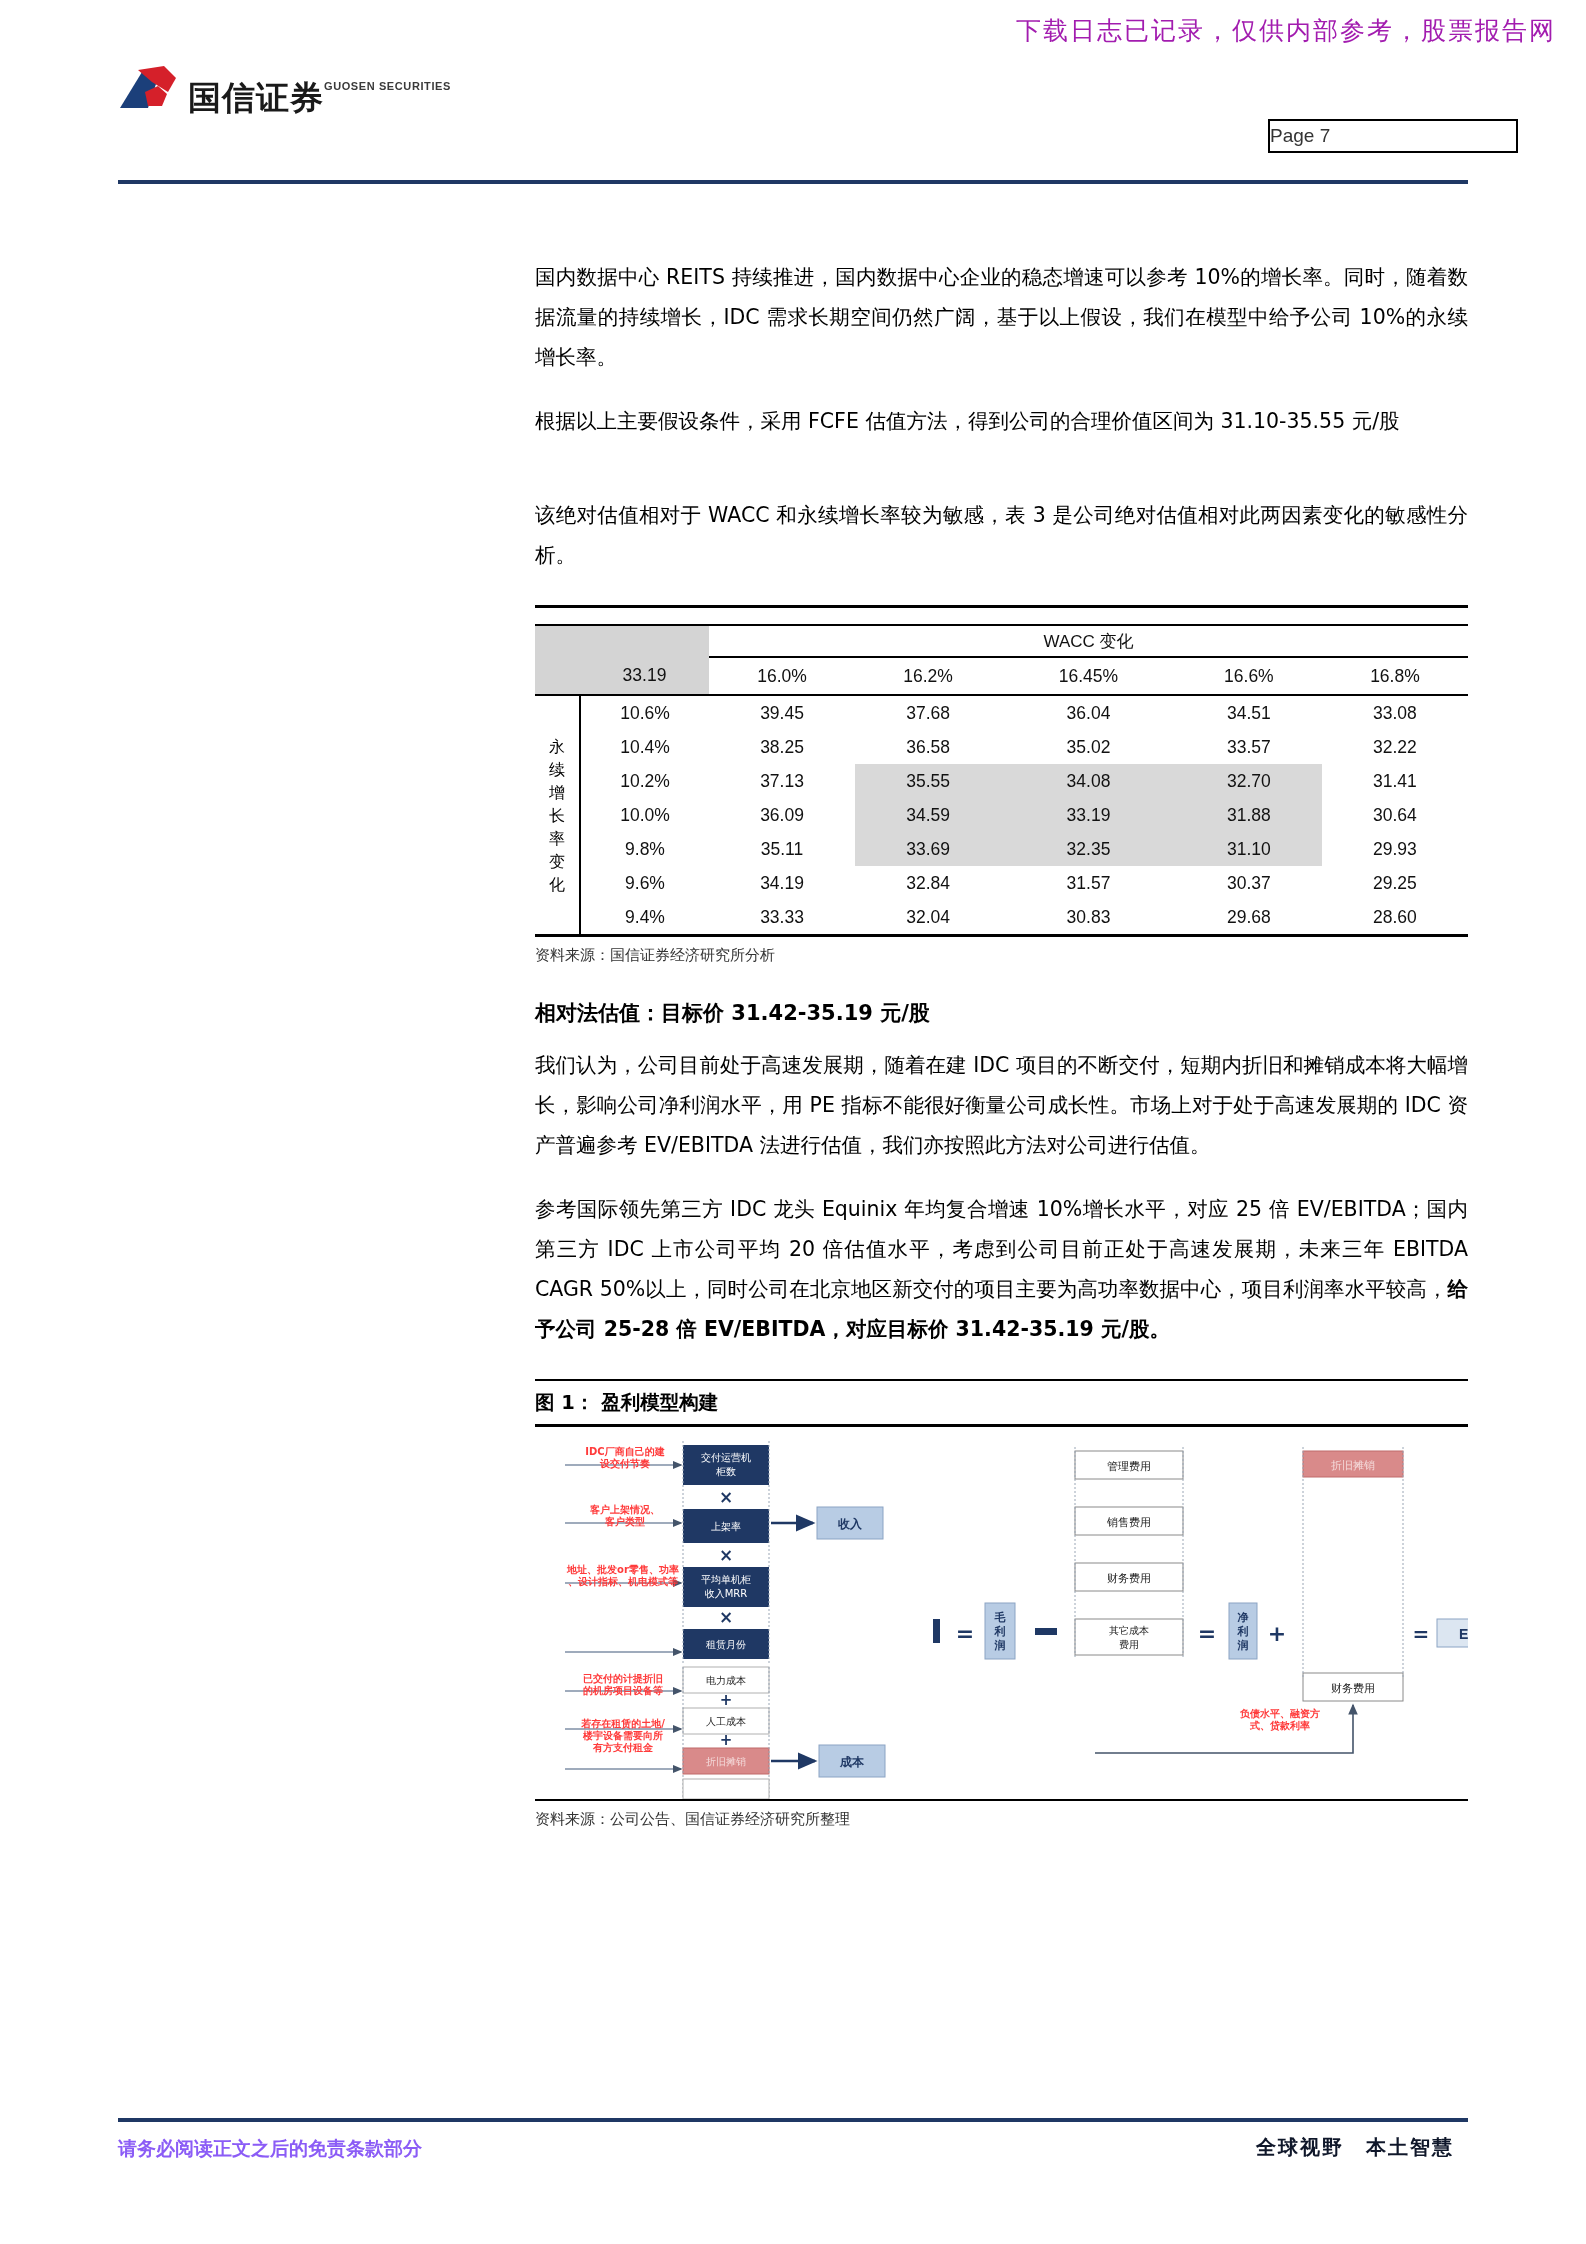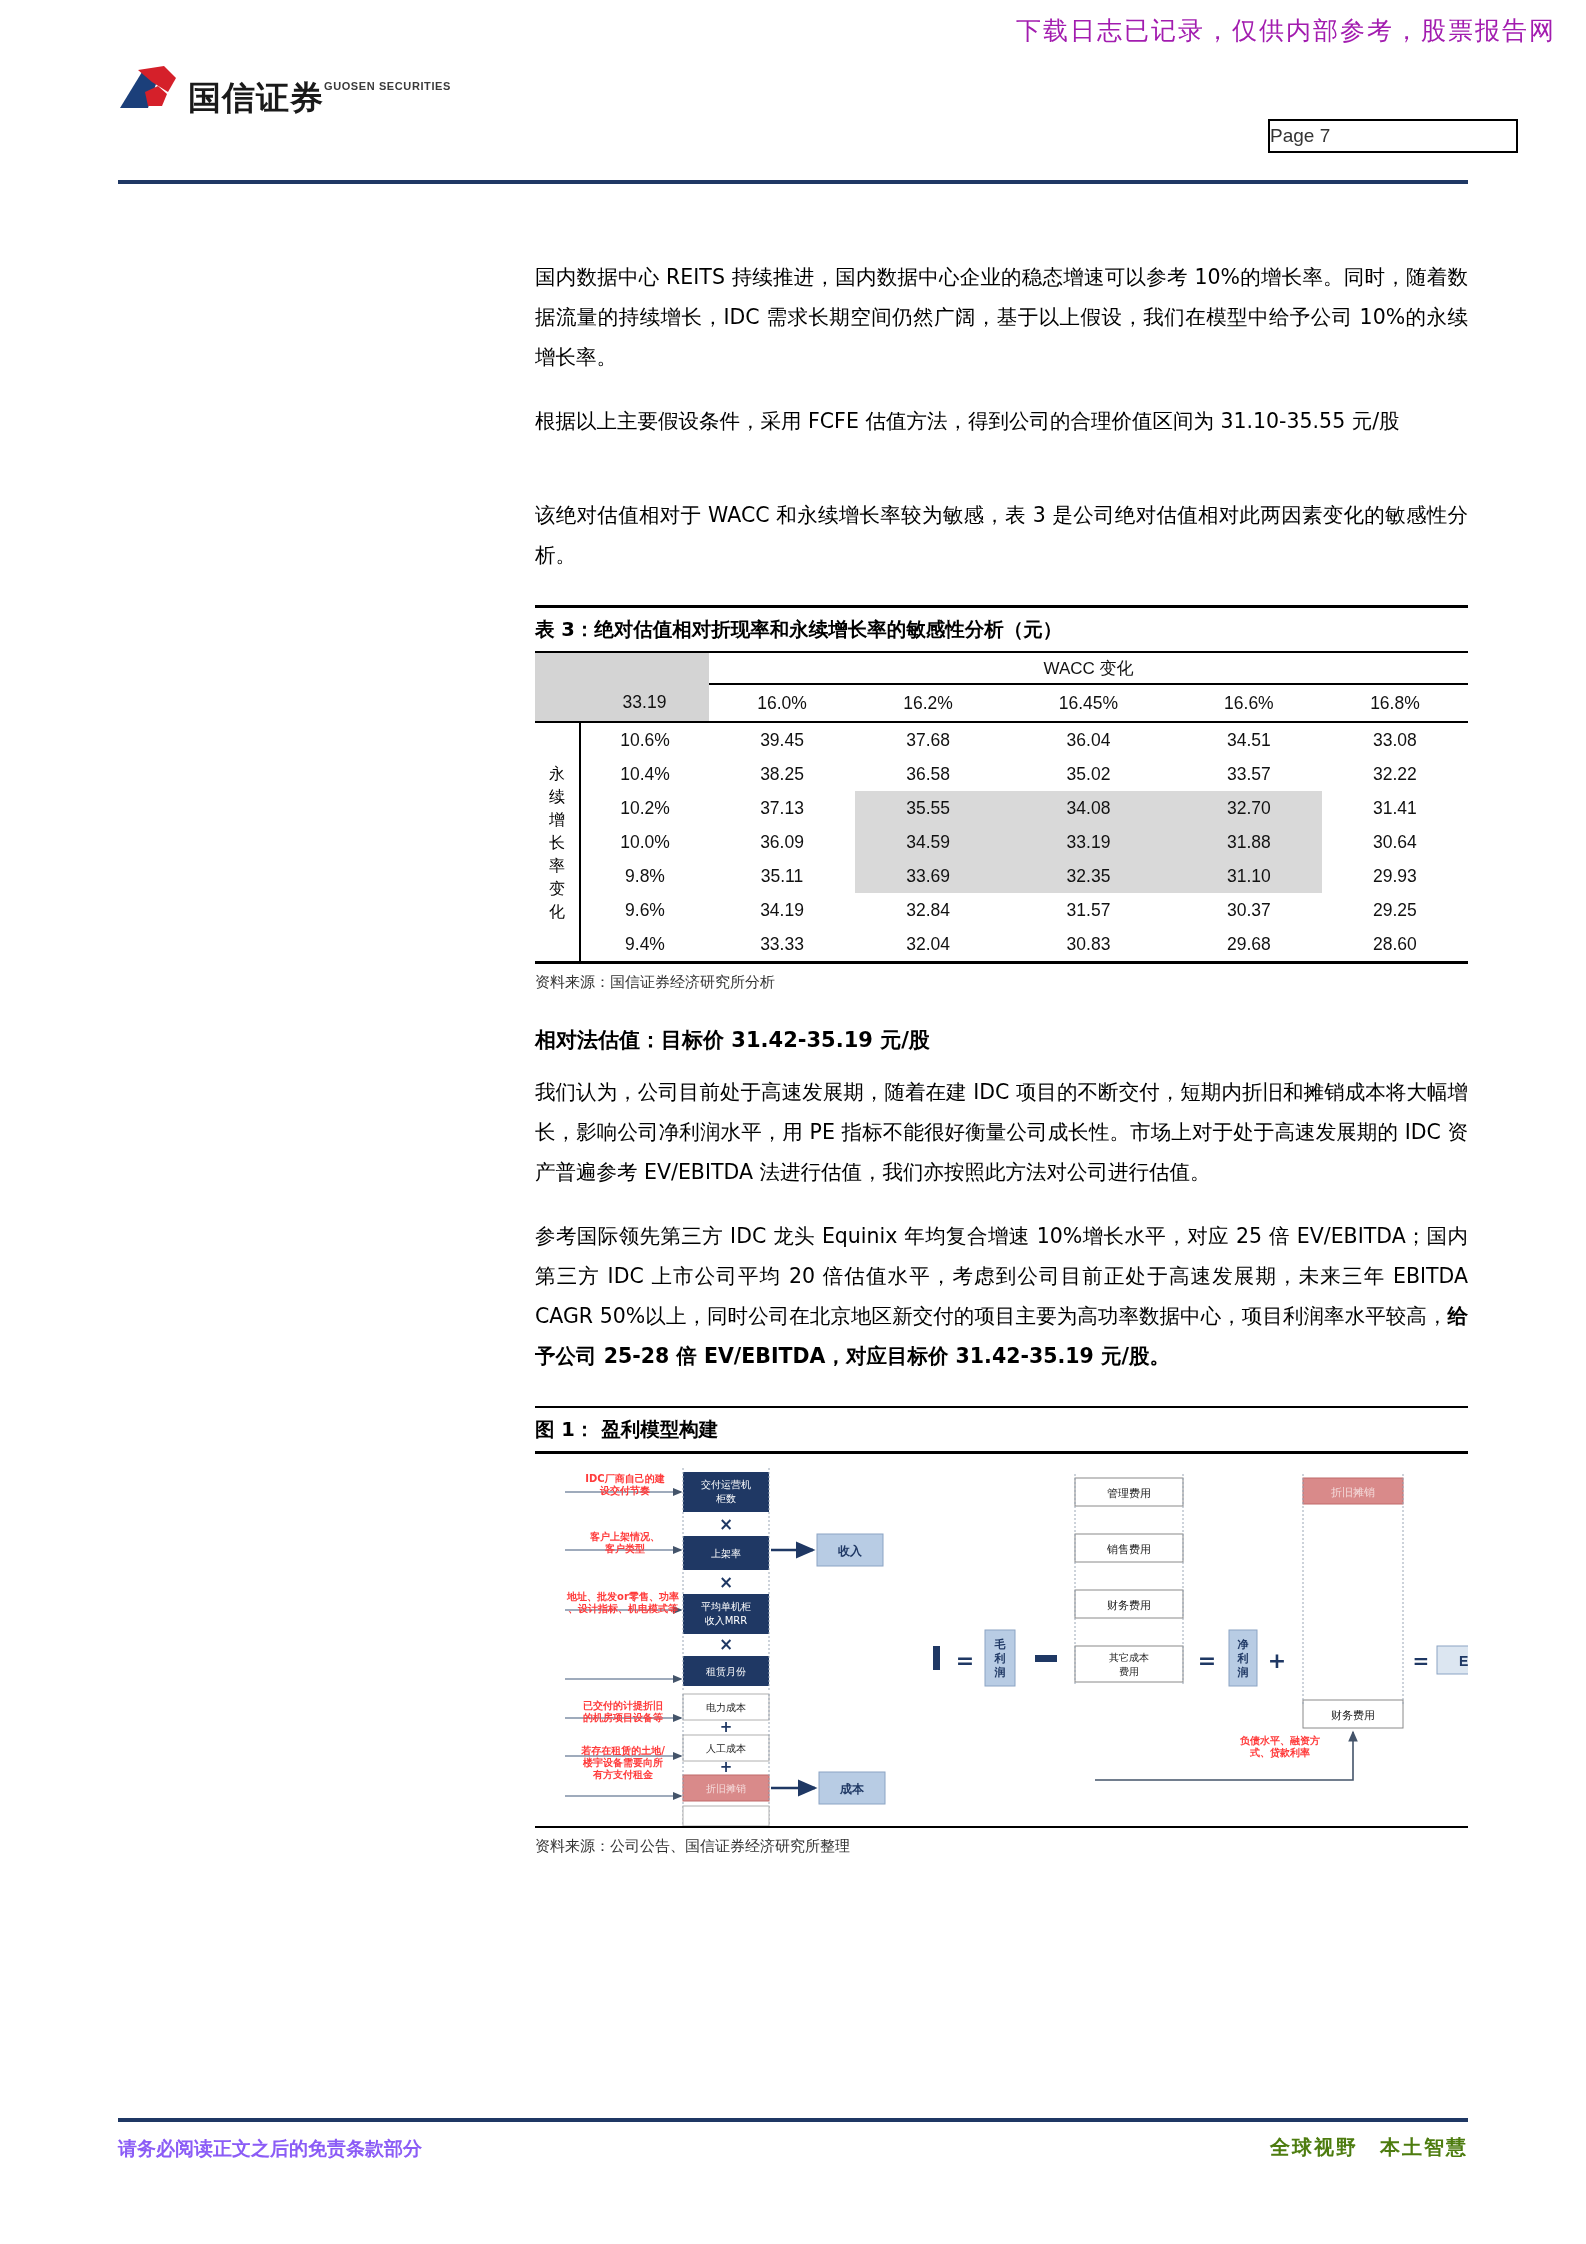--- a/index.html
+++ b/index.html
@@ -124,23 +124,23 @@
   .fig svg{display:block;}
 
   
   .foot-rule{position:absolute; left:118px; top:2118px; width:1350px; height:4px; background:#1f3864;}
   .foot-left{
     position:absolute; left:118px; top:2136px;
     font-family:"DejaVu Sans", sans-serif; font-weight:bold;
     font-size:19px; color:#8b5cf6;
   }
   .foot-right{
-    position:absolute; right:118px; top:2134px;
+    position:absolute; right:132px; top:2134px;
     font-family:Liberation Sans, sans-serif; font-weight:bold;
-    font-size:20px; color:#4d7c0f; letter-spacing:2px;
+    font-size:20px; color:#0f172a; letter-spacing:2px;
   }
 </style>
 </head>
 <body>
 
 <div class="page">
 
   <div class="watermark">下载日志已记录，仅供内部参考，股票报告网</div>
 
   <div class="logo-wrap">
@@ -177,21 +177,20 @@
 
 
     <div style="height:22px"></div>
 
     <p class="body">该绝对估值相对于 WACC 和永续增长率较为敏感，表 3 是公司绝对估值相对此两因素变化的敏感性分析。</p>
 
     <div style="height:30px"></div>
 
     <div class="tbl-rule"></div>
     <div style="height:8px"></div>
-    <div class="tbl-title">表 3：绝对估值相对折现率和永续增长率的敏感性分析（元）</div>
     <div style="height:8px"></div>
     <div class="tbl-rule"></div>
 
     <table class="sens">
       <tbody>
         <tr>
           <td class="corner-top"></td>
           <td class="corner-top"></td>
           <td class="wacc-head" colspan="5">WACC 变化</td>
         </tr>

